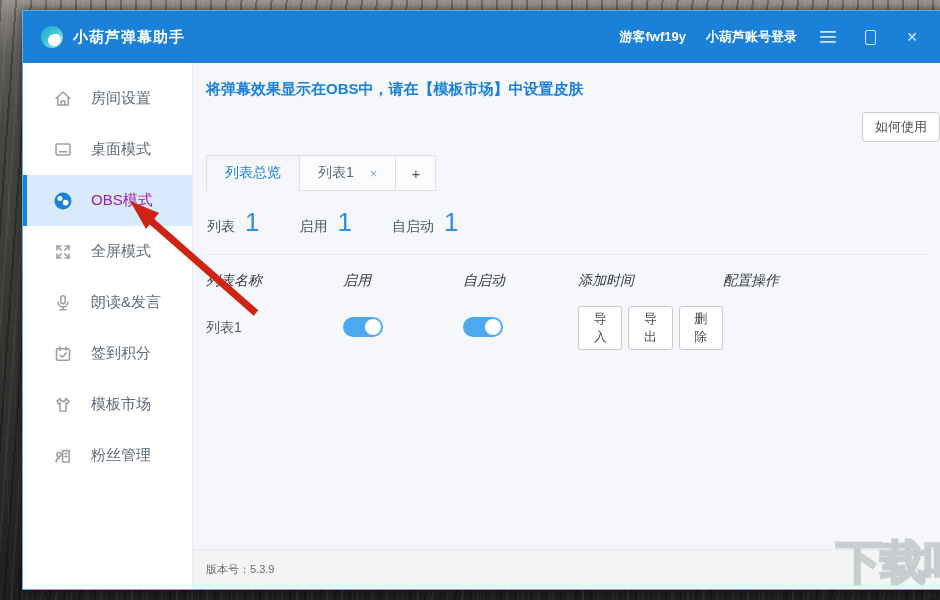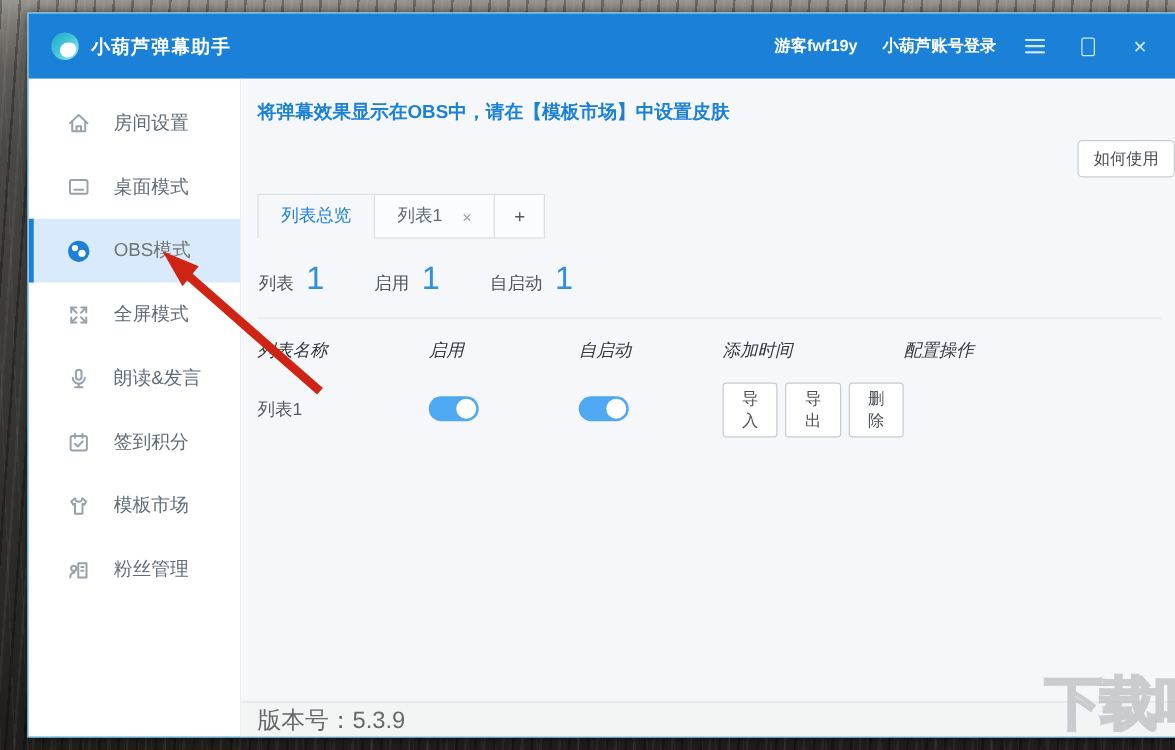--- a/index.html
+++ b/index.html
@@ -47,21 +47,21 @@
   
   .body-row{ flex:1; display:flex; min-height:0; }
 
   
   .sidebar{ width:170px; flex:0 0 170px; background:#fff; border-right:1px solid #ebeef1; padding-top:10px; }
   .side-item{
     height:51px; display:flex; align-items:center; gap:18px; padding-left:30px;
     color:#5f6b77; font-size:15px; position:relative; cursor:pointer;
   }
   .side-item .ic{ color:#99a2ab; display:flex; }
-  .side-item.active{ background:#d8eafb; color:#737373; }
+  .side-item.active{ background:#d8eafb; color:#a21caf; }
   .side-item.active .ic{ color:#1a80d8; }
   .side-item.active::before{ content:""; position:absolute; left:0; top:0; bottom:0; width:4px; background:#1a80d8; }
 
   
   .main{ flex:1; background:#f5f7fa; display:flex; flex-direction:column; min-width:0; }
   .notice-row{ display:flex; align-items:flex-start; justify-content:space-between; padding:14px 1px 0 13px; }
   .notice{ color:#1a80d8; font-size:15px; font-weight:600; padding-top:3px; }
   .help-btn{
     background:#fff; border:1px solid #c9ced4; border-radius:4px; color:#4a4f55;
     font-size:13px; padding:5px 12px; cursor:pointer; font-family:inherit;margin-top:35px;
@@ -94,22 +94,22 @@
     width:40px; height:20px; border-radius:10px; background:#4fa8f2; position:relative; cursor:pointer; display:inline-block;
   }
   .toggle::after{ content:""; position:absolute; right:2px; top:2px; width:16px; height:16px; border-radius:50%; background:#fff; }
   .ops{ display:flex; gap:6px; }
   .op-btn{
     background:#fff; border:1px solid #c8cdd3; border-radius:3px; color:#4a4f55;
     font-size:13px; padding:3px 12px; cursor:pointer; font-family:inherit;
   }
 
   .statusbar{
-    margin-top:auto; height:28px; background:#f3f4f4; border-top:1px solid #e3e5e6;
-    display:flex; align-items:center; padding-left:13px; font-size:19px; color:#66696c;
+    margin-top:auto; height:40px; background:#f3f4f4; border-top:1px solid #e3e5e6;
+    display:flex; align-items:center; padding-left:13px; font-size:11px; color:#66696c;
   }
 
   
   .arrow-overlay{ position:absolute; left:0; top:0; width:940px; height:600px; pointer-events:none; z-index:50; }
   .watermark{
     position:absolute; left:836px; top:532px; z-index:60; pointer-events:none;
     font-size:46px; font-weight:900; letter-spacing:-2px; white-space:nowrap;
     color:rgba(255,255,255,.14); -webkit-text-stroke:2px rgba(178,182,186,.65);
   }
 </style>

